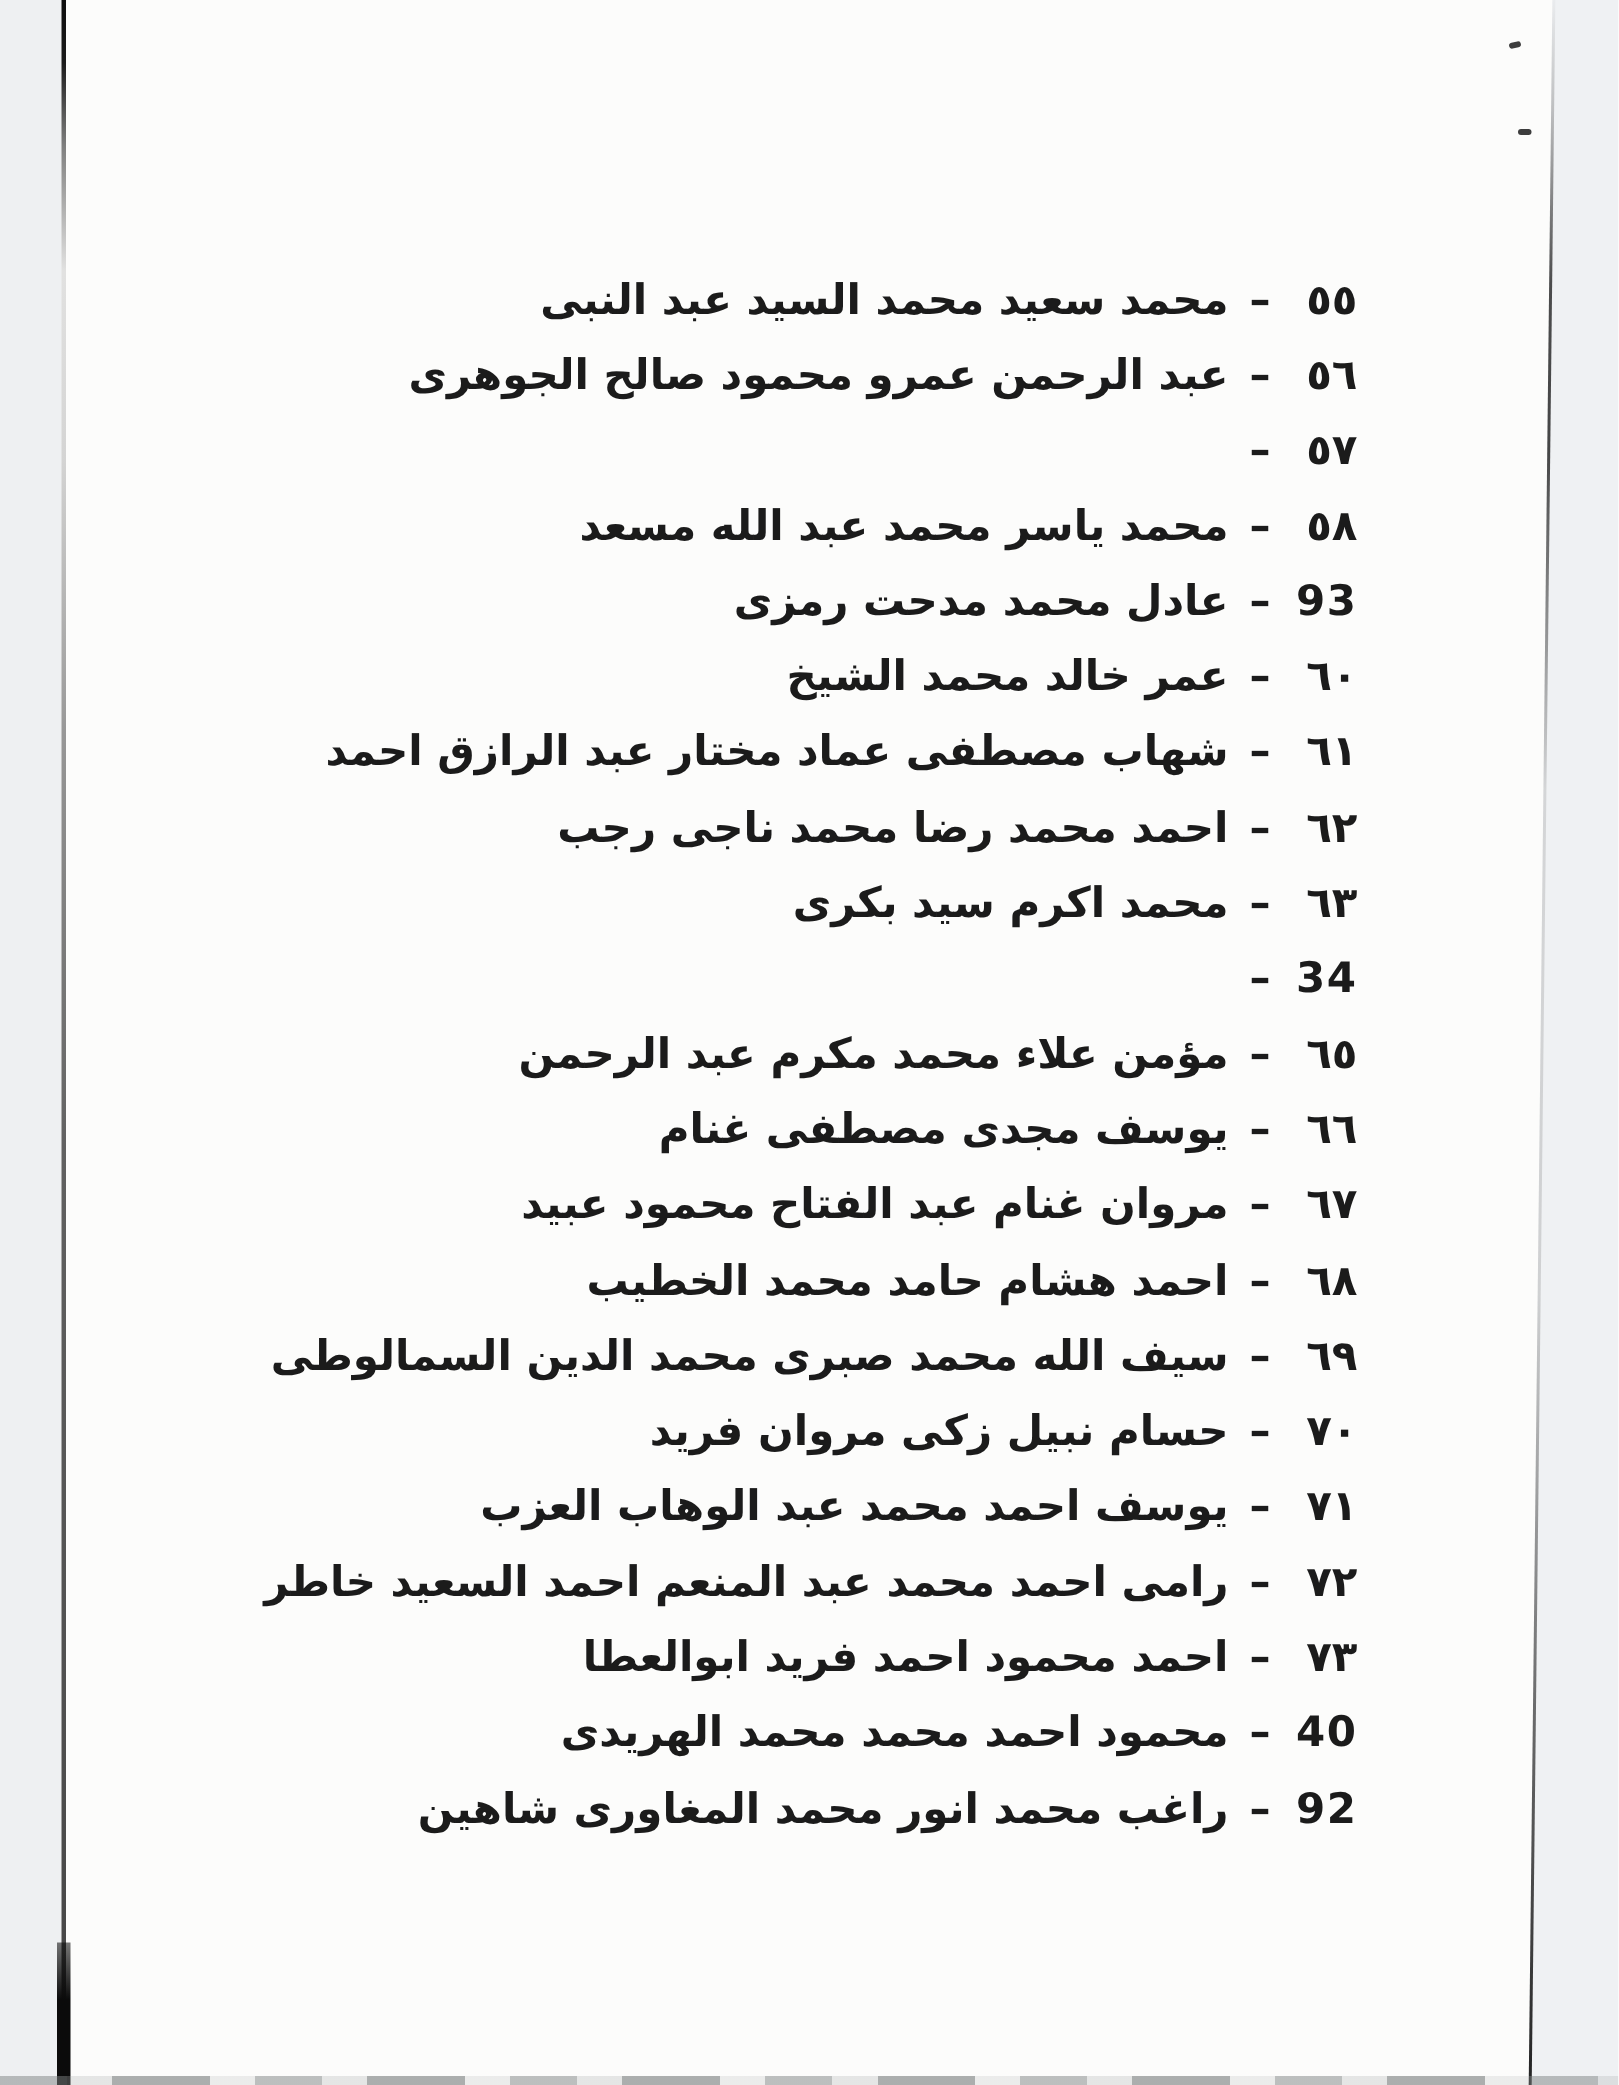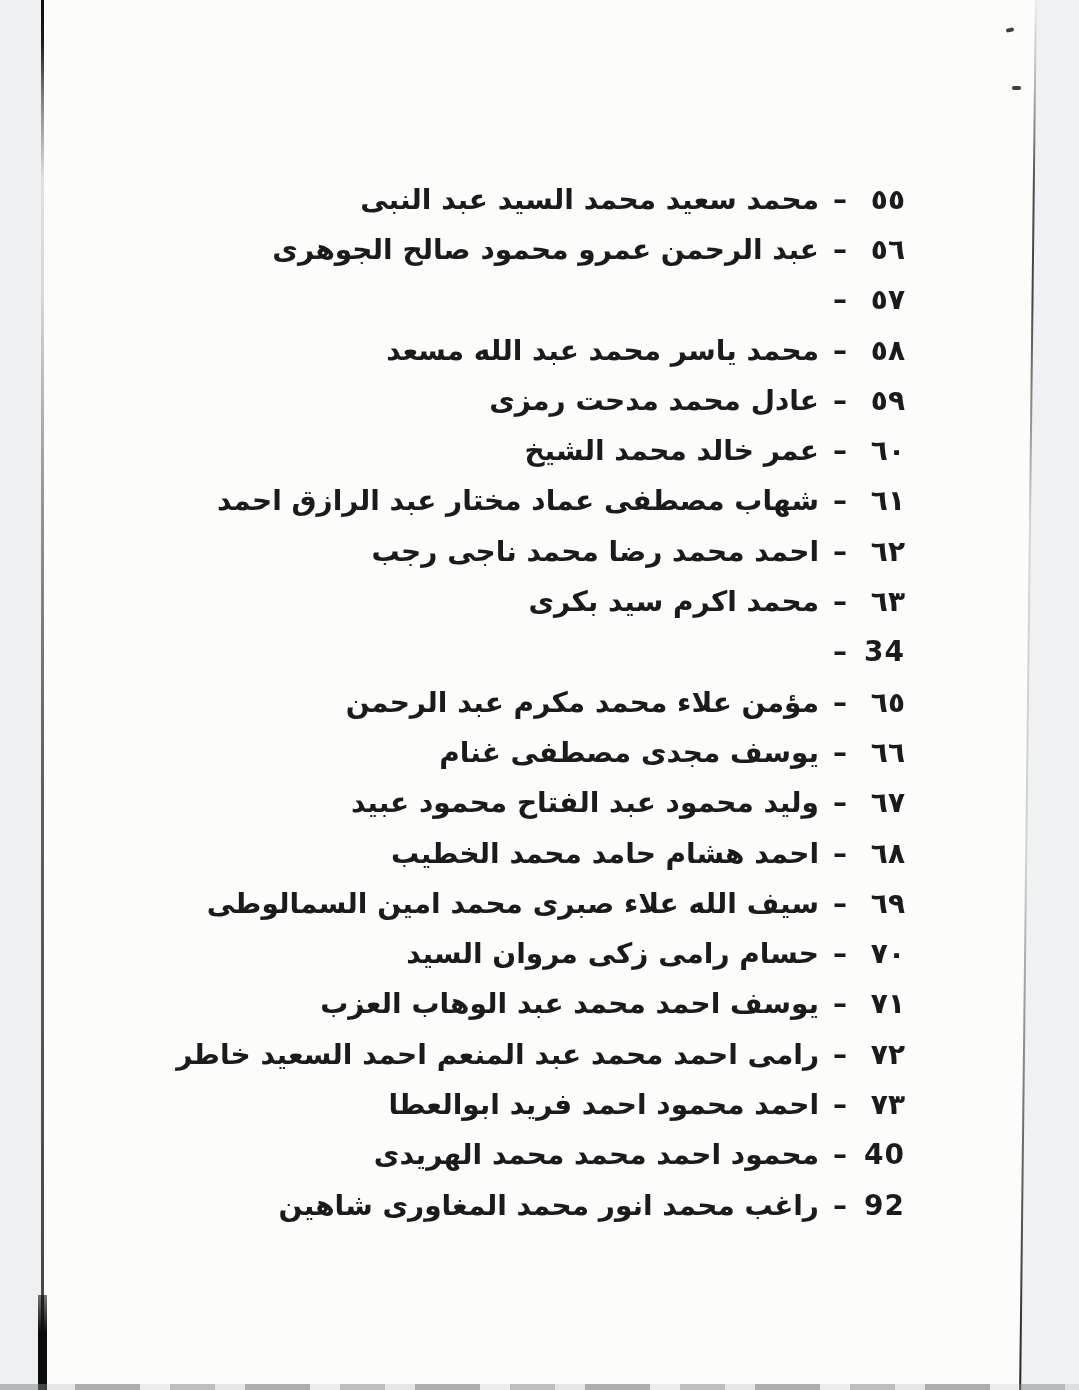--- a/index.html
+++ b/index.html
@@ -119,21 +119,21 @@
       <li class="row">
         <span class="num">٥٧</span>
         <span class="sep">–</span>
       </li>
       <li class="row">
         <span class="num">٥٨</span>
         <span class="sep">–</span>
         <span class="nm">محمد ياسر محمد عبد الله مسعد</span>
       </li>
       <li class="row">
-        <span class="num">٥٩</span>
+        <span class="num">93</span>
         <span class="sep">–</span>
         <span class="nm">عادل محمد مدحت رمزى</span>
       </li>
       <li class="row">
         <span class="num">٦٠</span>
         <span class="sep">–</span>
         <span class="nm">عمر خالد محمد الشيخ</span>
       </li>
       <li class="row">
         <span class="num">٦١</span>
@@ -160,36 +160,36 @@
         <span class="nm">مؤمن علاء محمد مكرم عبد الرحمن</span>
       </li>
       <li class="row">
         <span class="num">٦٦</span>
         <span class="sep">–</span>
         <span class="nm">يوسف مجدى مصطفى غنام</span>
       </li>
       <li class="row">
         <span class="num">٦٧</span>
         <span class="sep">–</span>
-        <span class="nm">وليد محمود عبد الفتاح محمود عبيد</span>
+        <span class="nm">مروان غنام عبد الفتاح محمود عبيد</span>
       </li>
       <li class="row">
         <span class="num">٦٨</span>
         <span class="sep">–</span>
         <span class="nm">احمد هشام حامد محمد الخطيب</span>
       </li>
       <li class="row">
         <span class="num">٦٩</span>
         <span class="sep">–</span>
-        <span class="nm">سيف الله علاء صبرى محمد امين السمالوطى</span>
+        <span class="nm">سيف الله محمد صبرى محمد الدين السمالوطى</span>
       </li>
       <li class="row">
         <span class="num">٧٠</span>
         <span class="sep">–</span>
-        <span class="nm">حسام رامى زكى مروان السيد</span>
+        <span class="nm">حسام نبيل زكى مروان فريد</span>
       </li>
       <li class="row">
         <span class="num">٧١</span>
         <span class="sep">–</span>
         <span class="nm">يوسف احمد محمد عبد الوهاب العزب</span>
       </li>
       <li class="row">
         <span class="num">٧٢</span>
         <span class="sep">–</span>
         <span class="nm">رامى احمد محمد عبد المنعم احمد السعيد خاطر</span>

